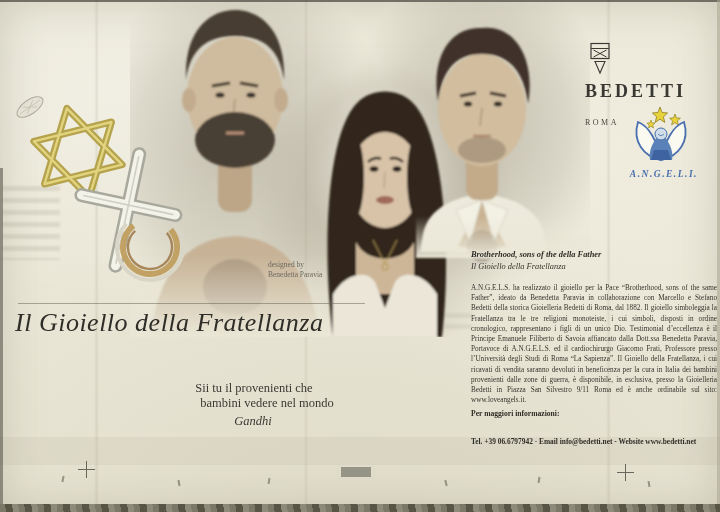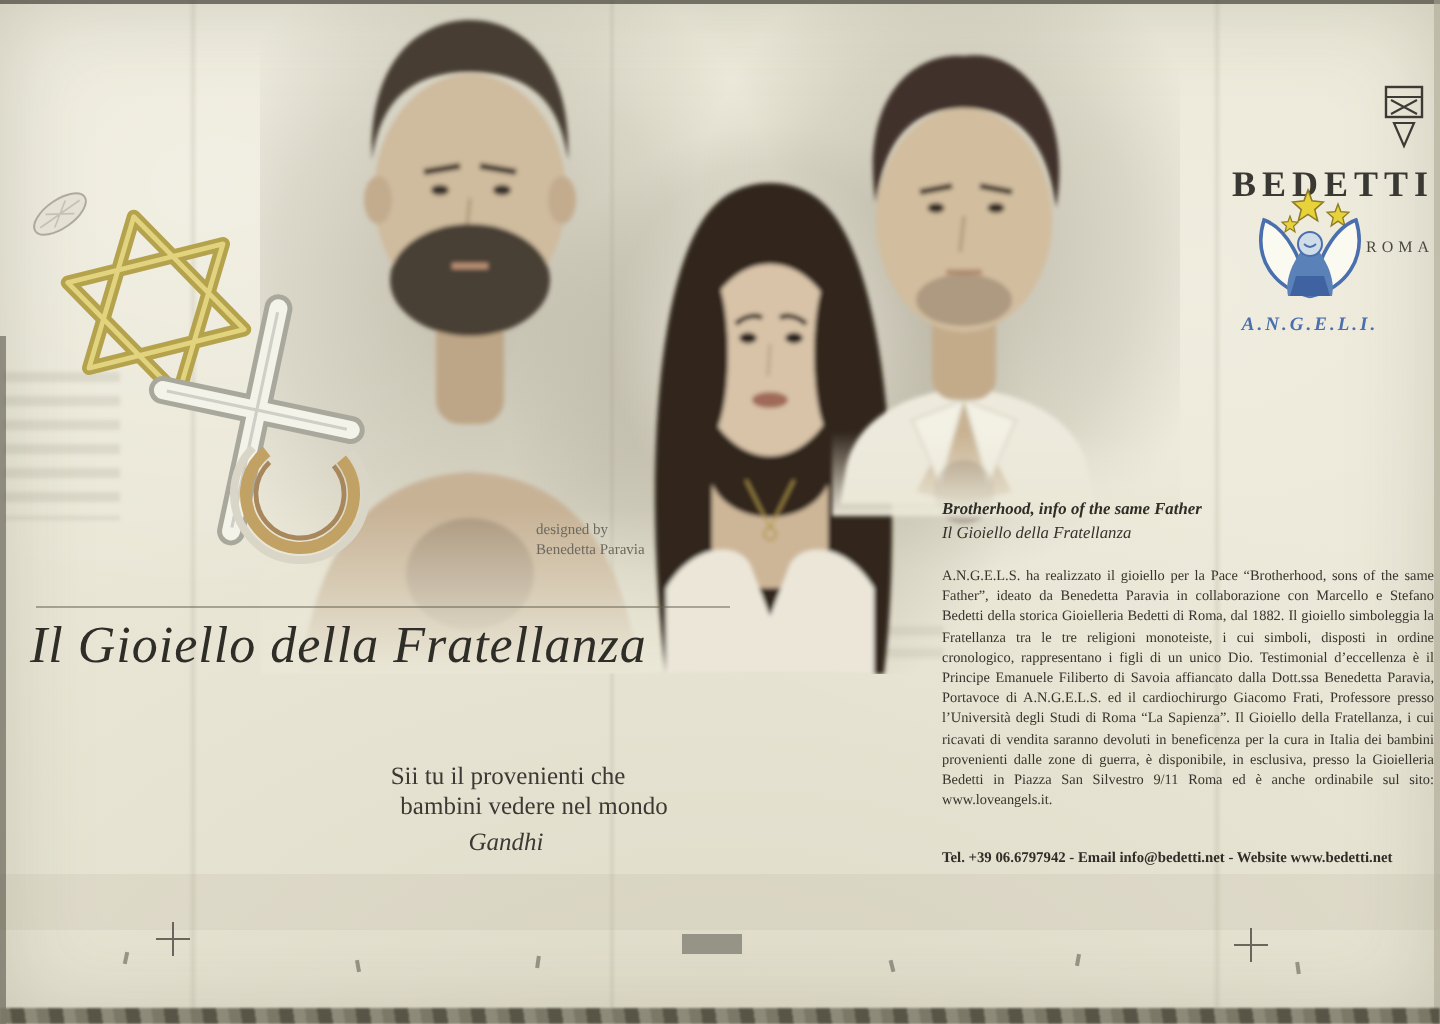--- a/index.html
+++ b/index.html
@@ -23,25 +23,25 @@
     background:repeating-linear-gradient(82deg,#7b7867 0 6px,#585547 6px 13px,#8d8a79 13px 19px);
   }
   .fold{top:0;height:512px;background:linear-gradient(to right,transparent,rgba(150,144,122,.16),transparent);}
   .band{left:0;width:720px;background:rgba(172,167,145,.15);}
   .ghost{filter:blur(1.1px);opacity:.55;}
   .g1{left:2px;top:186px;width:58px;height:74px;
       background:repeating-linear-gradient(to bottom,rgba(108,103,88,.25) 0 5px,transparent 5px 12px);}
   .g2{left:356px;top:313px;width:116px;height:22px;
       background:repeating-linear-gradient(to bottom,rgba(108,103,88,.18) 0 5px,transparent 5px 11px);}
   
-  .brand{left:585px;top:42px;width:132px;text-align:right;}
+  .brand{left:585px;top:42px;width:132px;text-align:left;}
   .brand-name{font-weight:bold;font-size:18px;letter-spacing:3px;color:#3a3832;margin-top:2px;}
   .brand-city{font-size:8px;letter-spacing:2.5px;color:#4a483f;margin-top:16px;}
   
-  .angels{left:612px;top:94px;width:86px;text-align:center;}
+  .angels{left:612px;top:106px;width:86px;text-align:right;}
   .angels-caption{font-style:italic;font-weight:bold;font-size:9.5px;letter-spacing:1.5px;
     color:#4a6fae;margin-top:1px;}
   
   .designed{left:228px;top:260px;font-size:7.5px;color:#6d695e;line-height:10px;margin-left:40px;}
   
   .rule{left:18px;top:303px;width:347px;height:1px;background:rgba(100,96,82,.5);}
   .headline{left:15px;top:308px;width:400px;font-style:italic;font-size:26px;
     letter-spacing:.5px;color:#2e2d27;font-weight:normal;margin:0;}
   
   .quote{left:148px;top:381px;width:212px;font-size:12.5px;color:#3b3933;
@@ -210,23 +210,24 @@
   <div class="abs rule"></div>
   <h1 class="abs headline">Il Gioiello della Fratellanza</h1>
 
   <div class="abs quote">
     <div class="l1">Sii tu il provenienti che</div>
     <div class="l2">bambini vedere nel mondo</div>
     <div class="author">Gandhi</div>
   </div>
 
   <div class="abs article">
-    <div class="t-en">Brotherhood, info of the same Father</div>
+    <div class="t-en">Brotherhood, sons of the della Father</div>
     <div class="t-it">Il Gioiello della Fratellanza</div>
     <p class="body-copy">A.N.G.E.L.S. ha realizzato il gioiello per la Pace “Brotherhood, sons of the same Father”, ideato da Benedetta Paravia in collaborazione con Marcello e Stefano Bedetti della storica Gioielleria Bedetti di Roma, dal 1882. Il gioiello simboleggia la Fratellanza tra le tre religioni monoteiste, i cui simboli, disposti in ordine cronologico, rappresentano i figli di un unico Dio. Testimonial d’eccellenza è il Principe Emanuele Filiberto di Savoia affiancato dalla Dott.ssa Benedetta Paravia, Portavoce di A.N.G.E.L.S. ed il cardiochirurgo Giacomo Frati, Professore presso l’Università degli Studi di Roma “La Sapienza”. Il Gioiello della Fratellanza, i cui ricavati di vendita saranno devoluti in beneficenza per la cura in Italia dei bambini provenienti dalle zone di guerra, è disponibile, in esclusiva, presso la Gioielleria Bedetti in Piazza San Silvestro 9/11 Roma ed è anche ordinabile sul sito: www.loveangels.it.</p>
+    <div class="info-label">Per maggiori informazioni:</div>
     <div class="contact">Tel. +39 06.6797942 - Email info@bedetti.net - Website www.bedetti.net</div>
   </div>
 
   <div class="abs plus" style="left:78px;top:461px;"></div>
   <div class="abs plus" style="left:617px;top:464px;"></div>
   <div class="abs graybox"></div>
   <div class="abs tick" style="left:62px;top:476px;transform:rotate(12deg);"></div>
   <div class="abs tick" style="left:178px;top:480px;transform:rotate(-10deg);"></div>
   <div class="abs tick" style="left:268px;top:478px;transform:rotate(8deg);"></div>
   <div class="abs tick" style="left:445px;top:480px;transform:rotate(-14deg);"></div>

